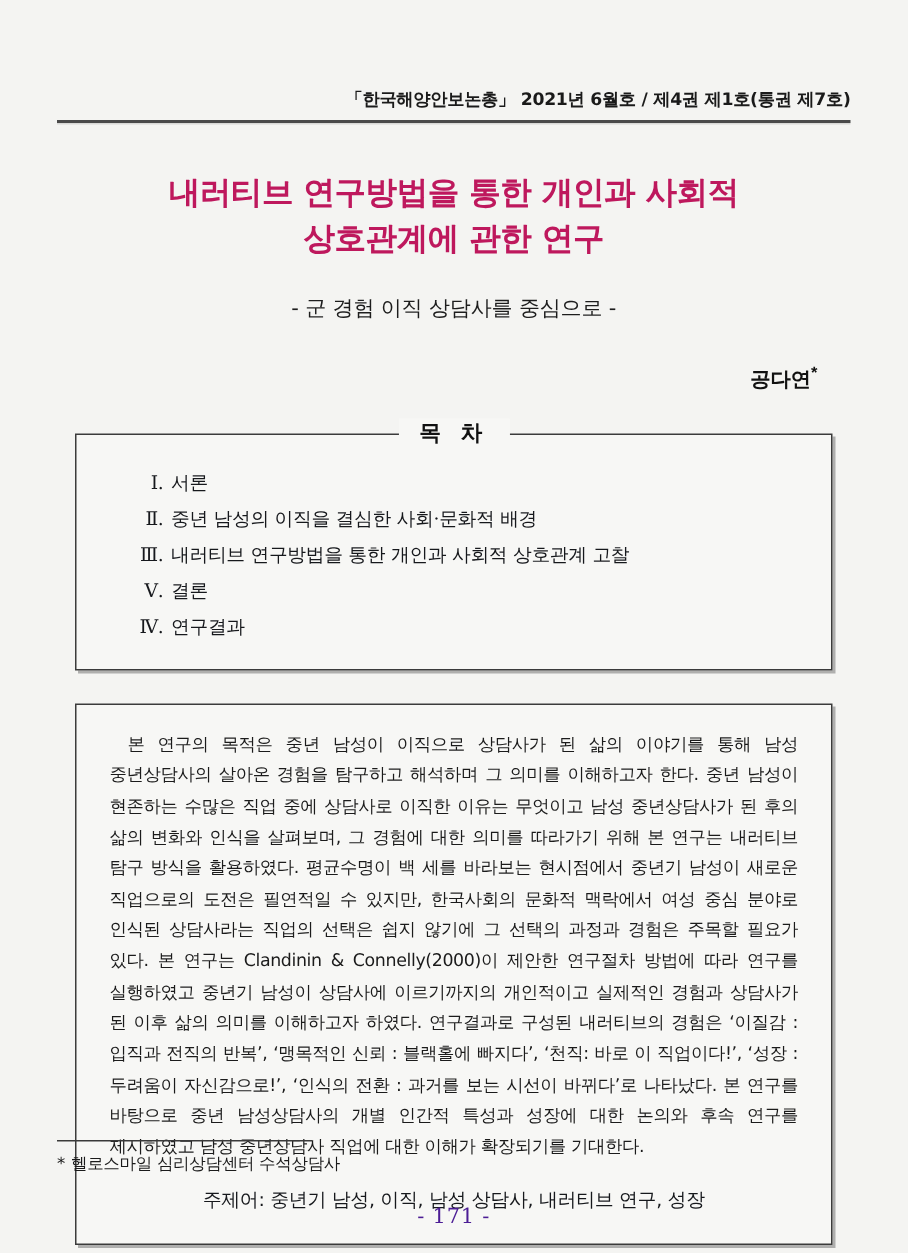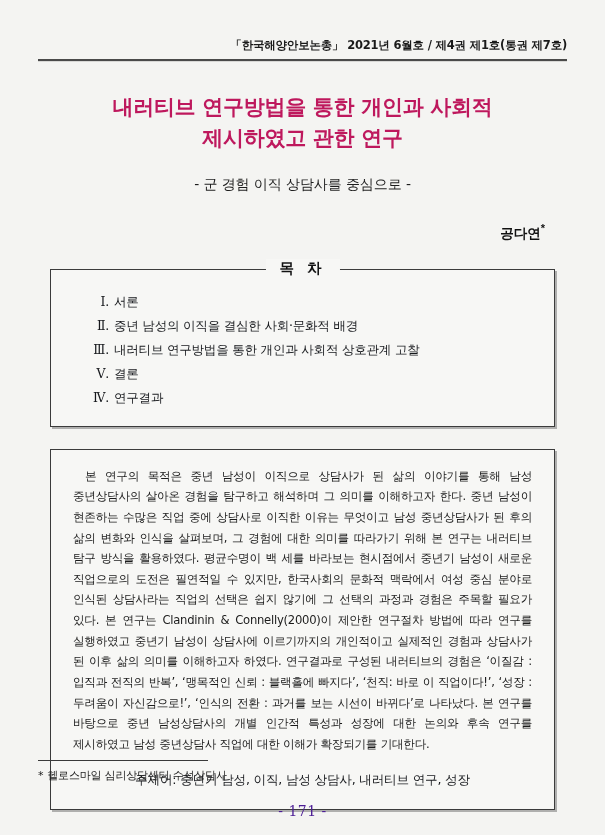--- a/index.html
+++ b/index.html
@@ -23,21 +23,21 @@
     height: 835px;
     box-sizing: border-box;
     padding: 0 38px;
   }
 
   
   .running-head {
     text-align: right;
     font-size: 11.5px;
     letter-spacing: -0.2px;
-    padding-top: 38px;
+    padding-top: 59px;
     color: #1a1a1a;
     white-space: nowrap;
     font-family: "DejaVu Sans", "Liberation Sans", sans-serif;
     font-weight: 600;
   }
   .head-rule {
     margin-top: 6px;
     height: 0;
     border-top: 2.2px solid #4a4a4a;
     border-bottom: 1px solid #d8d8d6;
@@ -212,21 +212,21 @@
 <body>
 
 <div class="page">
 
   <div class="running-head">「한국해양안보논총」 2021년 6월호 / 제4권 제1호(통권 제7호)</div>
   <div class="head-rule"></div>
 
   <div class="title-block">
     <h1 class="paper-title">
       <span class="line">내러티브 연구방법을 통한 개인과 사회적</span>
-      <span class="line">제시하였고 관한 연구</span>
+      <span class="line">상호관계에 관한 연구</span>
     </h1>
     <div class="paper-subtitle">- 군 경험 이직 상담사를 중심으로 -</div>
   </div>
 
   <div class="author-row">
     <span>공다연</span><span class="mark">*</span>
   </div>
 
   <div class="toc-wrap">
     <div class="toc-box">

